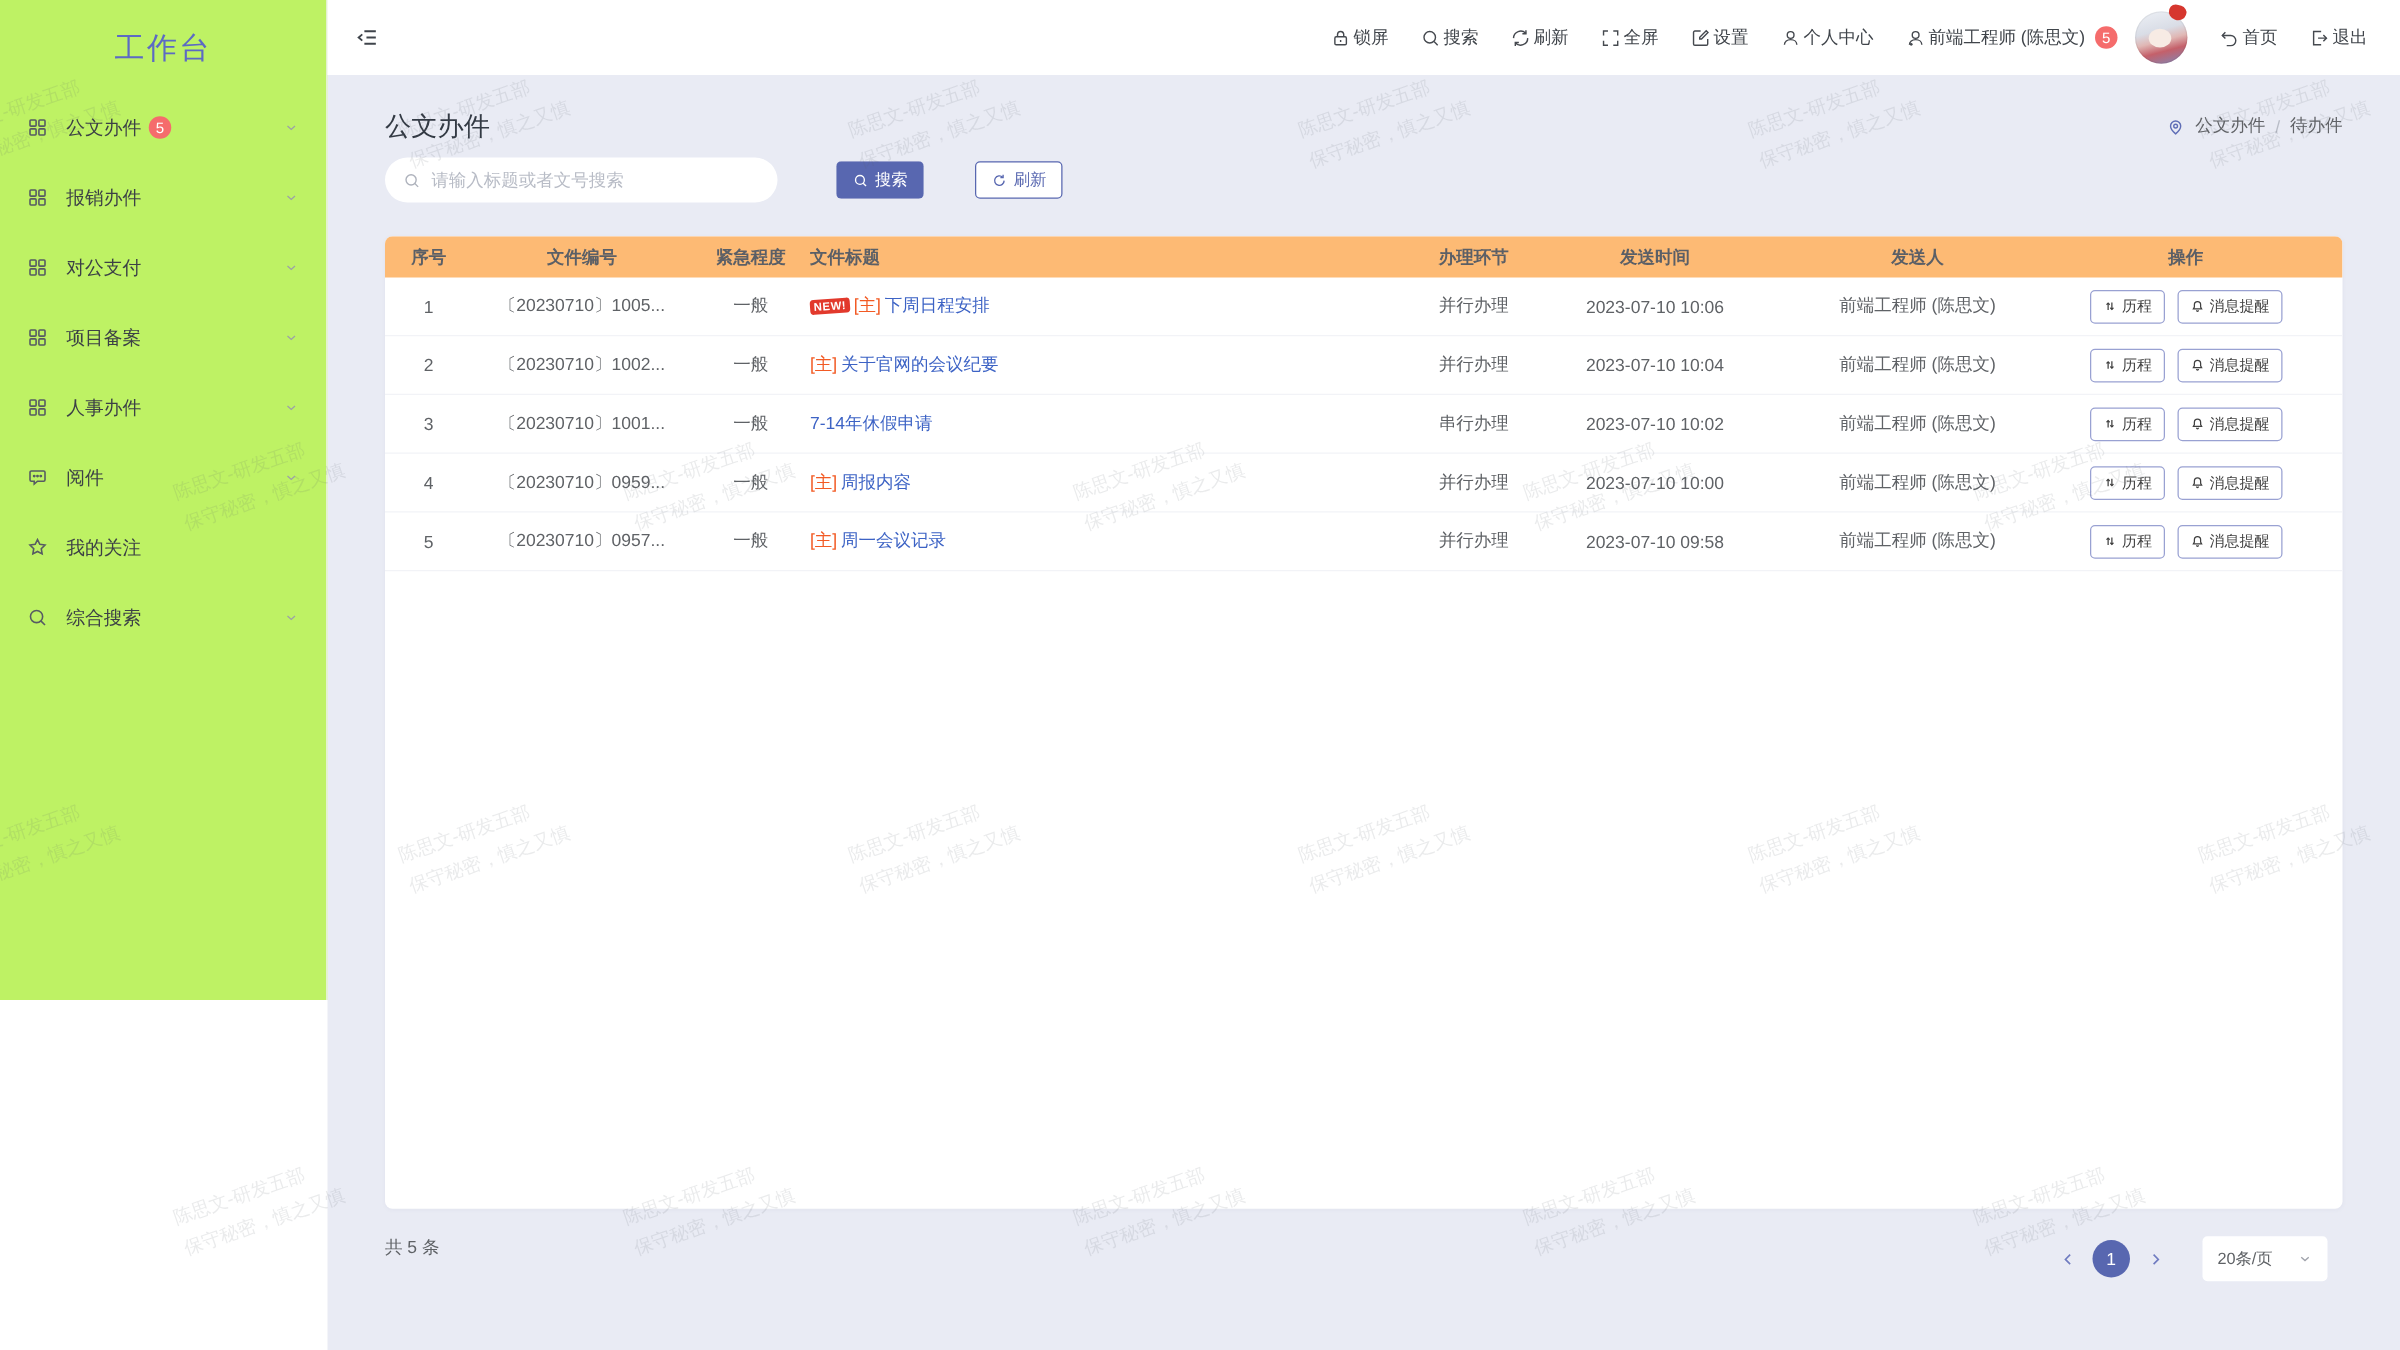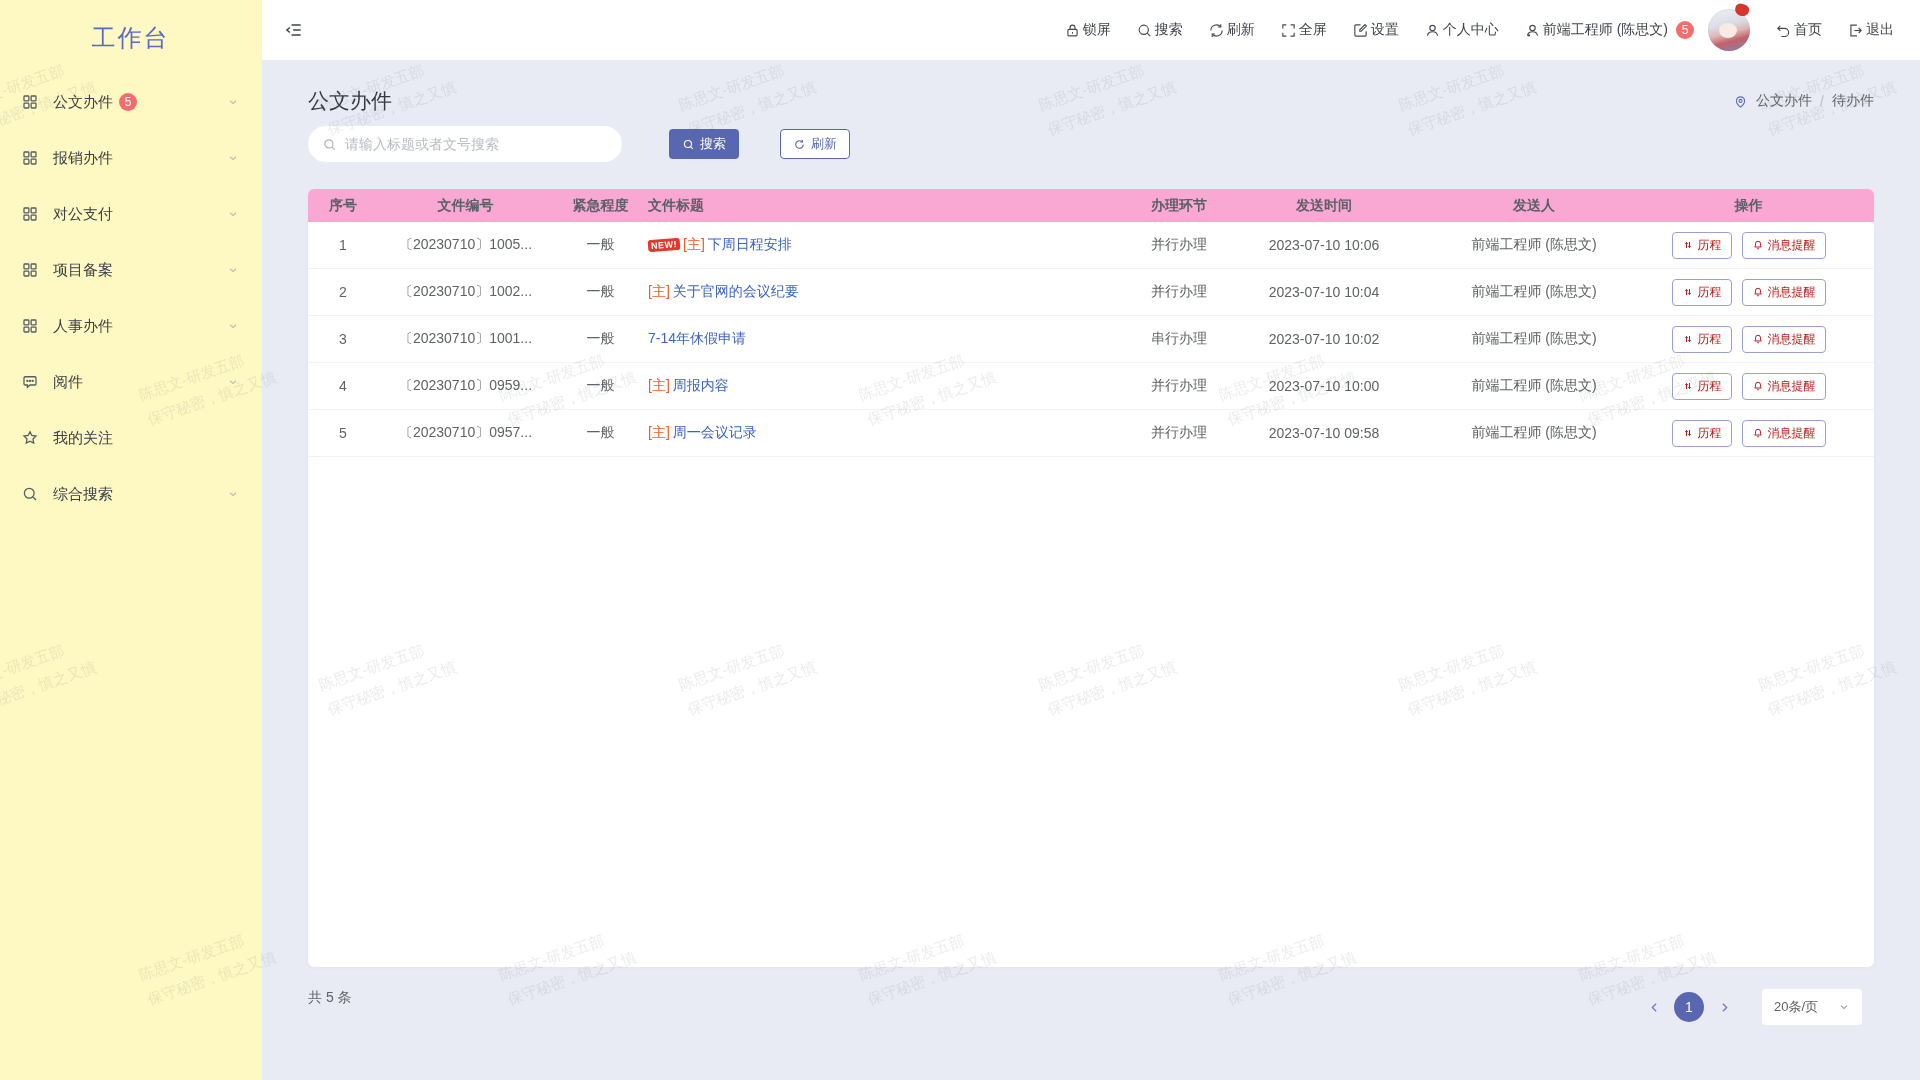--- a/index.html
+++ b/index.html
@@ -1,21 +1,21 @@
 <!DOCTYPE html>
 <html><head>
 <meta charset="utf-8">
 <style>
   * { margin:0; padding:0; box-sizing:border-box; }
   html,body { width:1920px; height:1080px; overflow:hidden;
     font-family:"Liberation Sans", sans-serif; background:#fff; position:relative; }
 
   
-  .sidebar { position:absolute; left:0; top:0; width:262px; height:1080px;
-    background:#fef9c3; border-right:1px solid #f0f1f5; z-index:2; }
+  .sidebar { position:absolute; left:0; top:0; width:262px; height:800px;
+    background:#bef264; border-right:1px solid #f0f1f5; z-index:2; }
   .logo { padding-top:22px; text-align:center; font-size:24px; color:#5c6ac4; letter-spacing:2px; }
   .menu { margin-top:20px; }
   .m-item { height:56px; display:flex; align-items:center; padding:0 22px 0 21px;
     font-size:15px; color:#3c4046; cursor:pointer; }
   .m-item .mi-ic { width:18px; height:18px; color:#565b63; flex:0 0 18px; }
   .m-item .mi-label { margin-left:14px; }
   .m-item .mi-chev { margin-left:auto; width:12px; height:12px; color:#9ba0a8; }
   .badge { display:inline-flex; align-items:center; justify-content:center;
     min-width:18px; height:18px; border-radius:9px; background:#f56c6c; color:#fff;
     font-size:12px; padding:0 4px; margin-left:6px; }
@@ -57,32 +57,32 @@
     border-radius:4px; font-size:13px; cursor:pointer; border:1px solid transparent; }
   .btn .ic { width:13px; height:13px; }
   .btn-primary { background:#5867b0; color:#fff; margin-left:23px; }
   .btn-plain { background:#fff; color:#5867b0; border-color:#5867b0; margin-left:17px; }
 
   
   .card { margin-top:27px; background:#fff; border-radius:6px; height:778px;
     overflow:hidden; box-shadow:0 1px 4px rgba(40,50,90,0.04); }
   .t-grid { display:grid; grid-template-columns:70px 175px 95px 1fr 120px 170px 250px 215px;
     align-items:center; }
-  .thead { height:33px; background:#f9a8d4; font-size:14px; font-weight:bold; color:#5b5f66; }
+  .thead { height:33px; background:#fdba74; font-size:14px; font-weight:bold; color:#5b5f66; }
   .t-row { height:47px; border-bottom:1px solid #f2f3f7; font-size:14px; color:#5f6266; }
   .c-center { text-align:center; }
   .c-left { text-align:left; }
   .cell-title { display:flex; align-items:center; gap:3px; padding-right:8px; }
   .new-badge { background:#e2392c; color:#fff; font-size:9px; font-weight:bold;
     padding:1px 3px; border-radius:3px; transform:rotate(-4deg); letter-spacing:0.5px; }
   .tag { color:#f25a24; }
   .doc-link { color:#3d63c5; cursor:pointer; }
   .ops { display:flex; align-items:center; justify-content:center; gap:10px; padding-right:36px; }
   .op-btn { display:inline-flex; align-items:center; gap:4px; height:27px; padding:0 9px;
-    border:1px solid #99a1d2; border-radius:4px; background:#fff; color:#b91c1c;
+    border:1px solid #99a1d2; border-radius:4px; background:#fff; color:#404040;
     font-size:12px; cursor:pointer; white-space:nowrap; }
   .op-btn .ic { width:12px; height:12px; }
 
   
   .table-footer { margin-top:22px; display:flex; }
   .total { font-size:14px; color:#5f6266; }
   .pager { margin-left:auto; display:flex; align-items:center; }
   .pg-btn { width:28px; height:28px; display:flex; align-items:center; justify-content:center;
     color:#6f7bc0; cursor:pointer; }
   .pg-btn .ic { width:13px; height:13px; }

